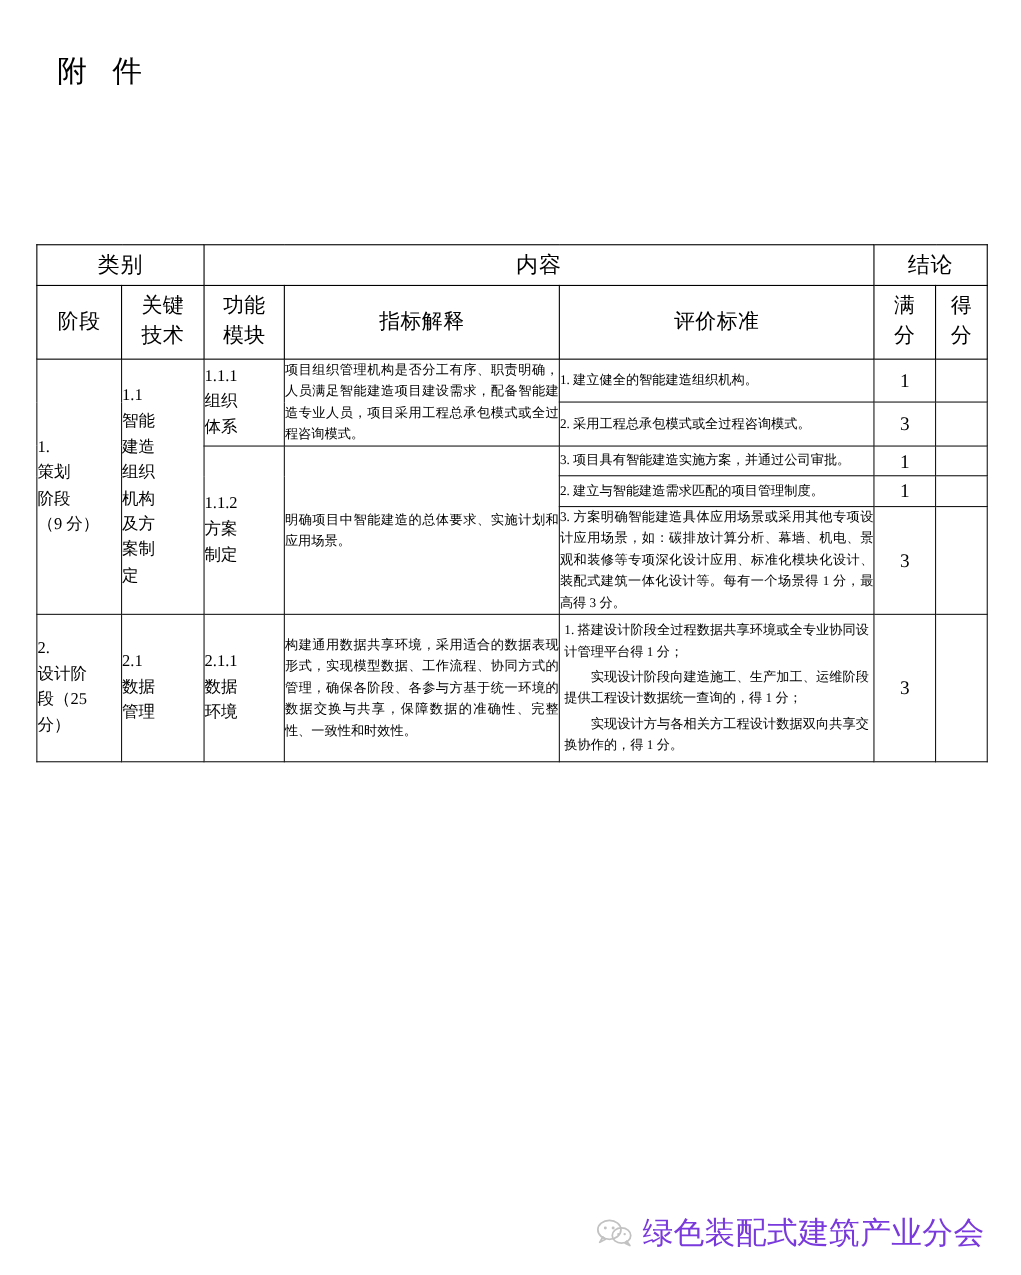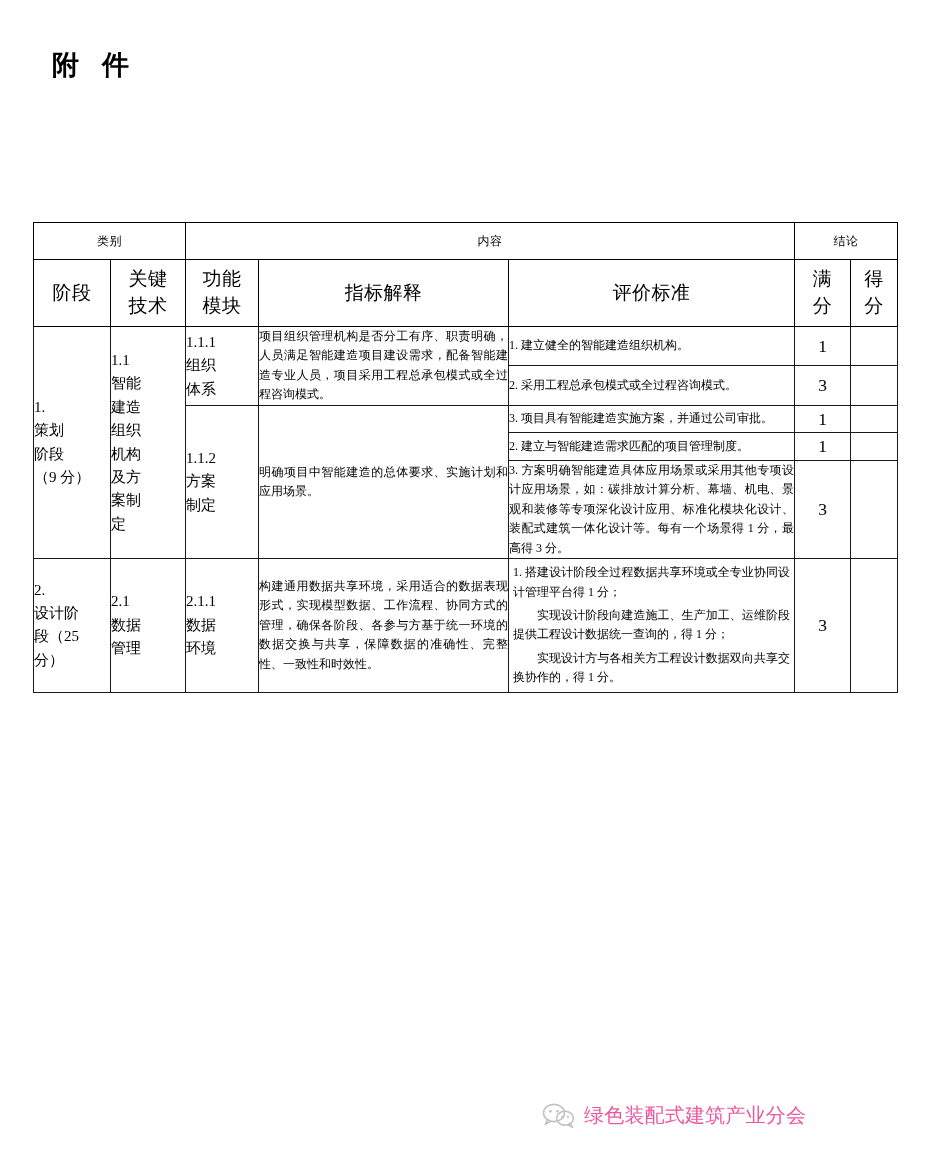--- a/index.html
+++ b/index.html
@@ -22,21 +22,21 @@
     height: 1159px;
     box-sizing: border-box;
   }
 
   
   .attach-label {
     position: absolute;
     left: 52px;
     top: 47px;
     font-size: 27px;
-    font-weight: 700;
+    font-weight: 400;
     letter-spacing: 0.10em;
     font-family: "Liberation Sans", "DejaVu Sans", sans-serif;
     white-space: pre;
   }
 
   
   .doc-title {
     position: absolute;
     left: 0;
     right: 0;
@@ -82,21 +82,21 @@
   col.c-module    { width: 73px; }
   col.c-indicator { width: 250px; }
   col.c-criteria  { width: 286px; }
   col.c-full      { width: 56px; }
   col.c-score     { width: 47px; }
 
   .hdr-group {
     text-align: center;
     font-weight: 700;
     font-family: "Liberation Sans", "DejaVu Sans", sans-serif;
-    font-size: 12px;
+    font-size: 20px;
     height: 36px;
     letter-spacing: 0.04em;
   }
   .hdr-sub {
     text-align: center;
     font-weight: 700;
     font-family: "Liberation Sans", "DejaVu Sans", sans-serif;
     font-size: 19px;
     height: 66px;
     letter-spacing: 0.02em;
@@ -137,22 +137,22 @@
   .indent { text-indent: 2em; }
 
   
   .watermark {
     position: absolute;
     left: 542px;
     top: 1102px;
     display: flex;
     align-items: center;
     gap: 8px;
-    color: #ec4899;
-    font-size: 20px;
+    color: #6d28d9;
+    font-size: 28px;
     font-family: "Liberation Sans", "DejaVu Sans", sans-serif;
     letter-spacing: 0.01em;
     pointer-events: none;
     mix-blend-mode: multiply;
     opacity: 0.92;
   }
   .watermark .wm-icon {
     width: 34px;
     height: 26px;
     flex: 0 0 auto;

